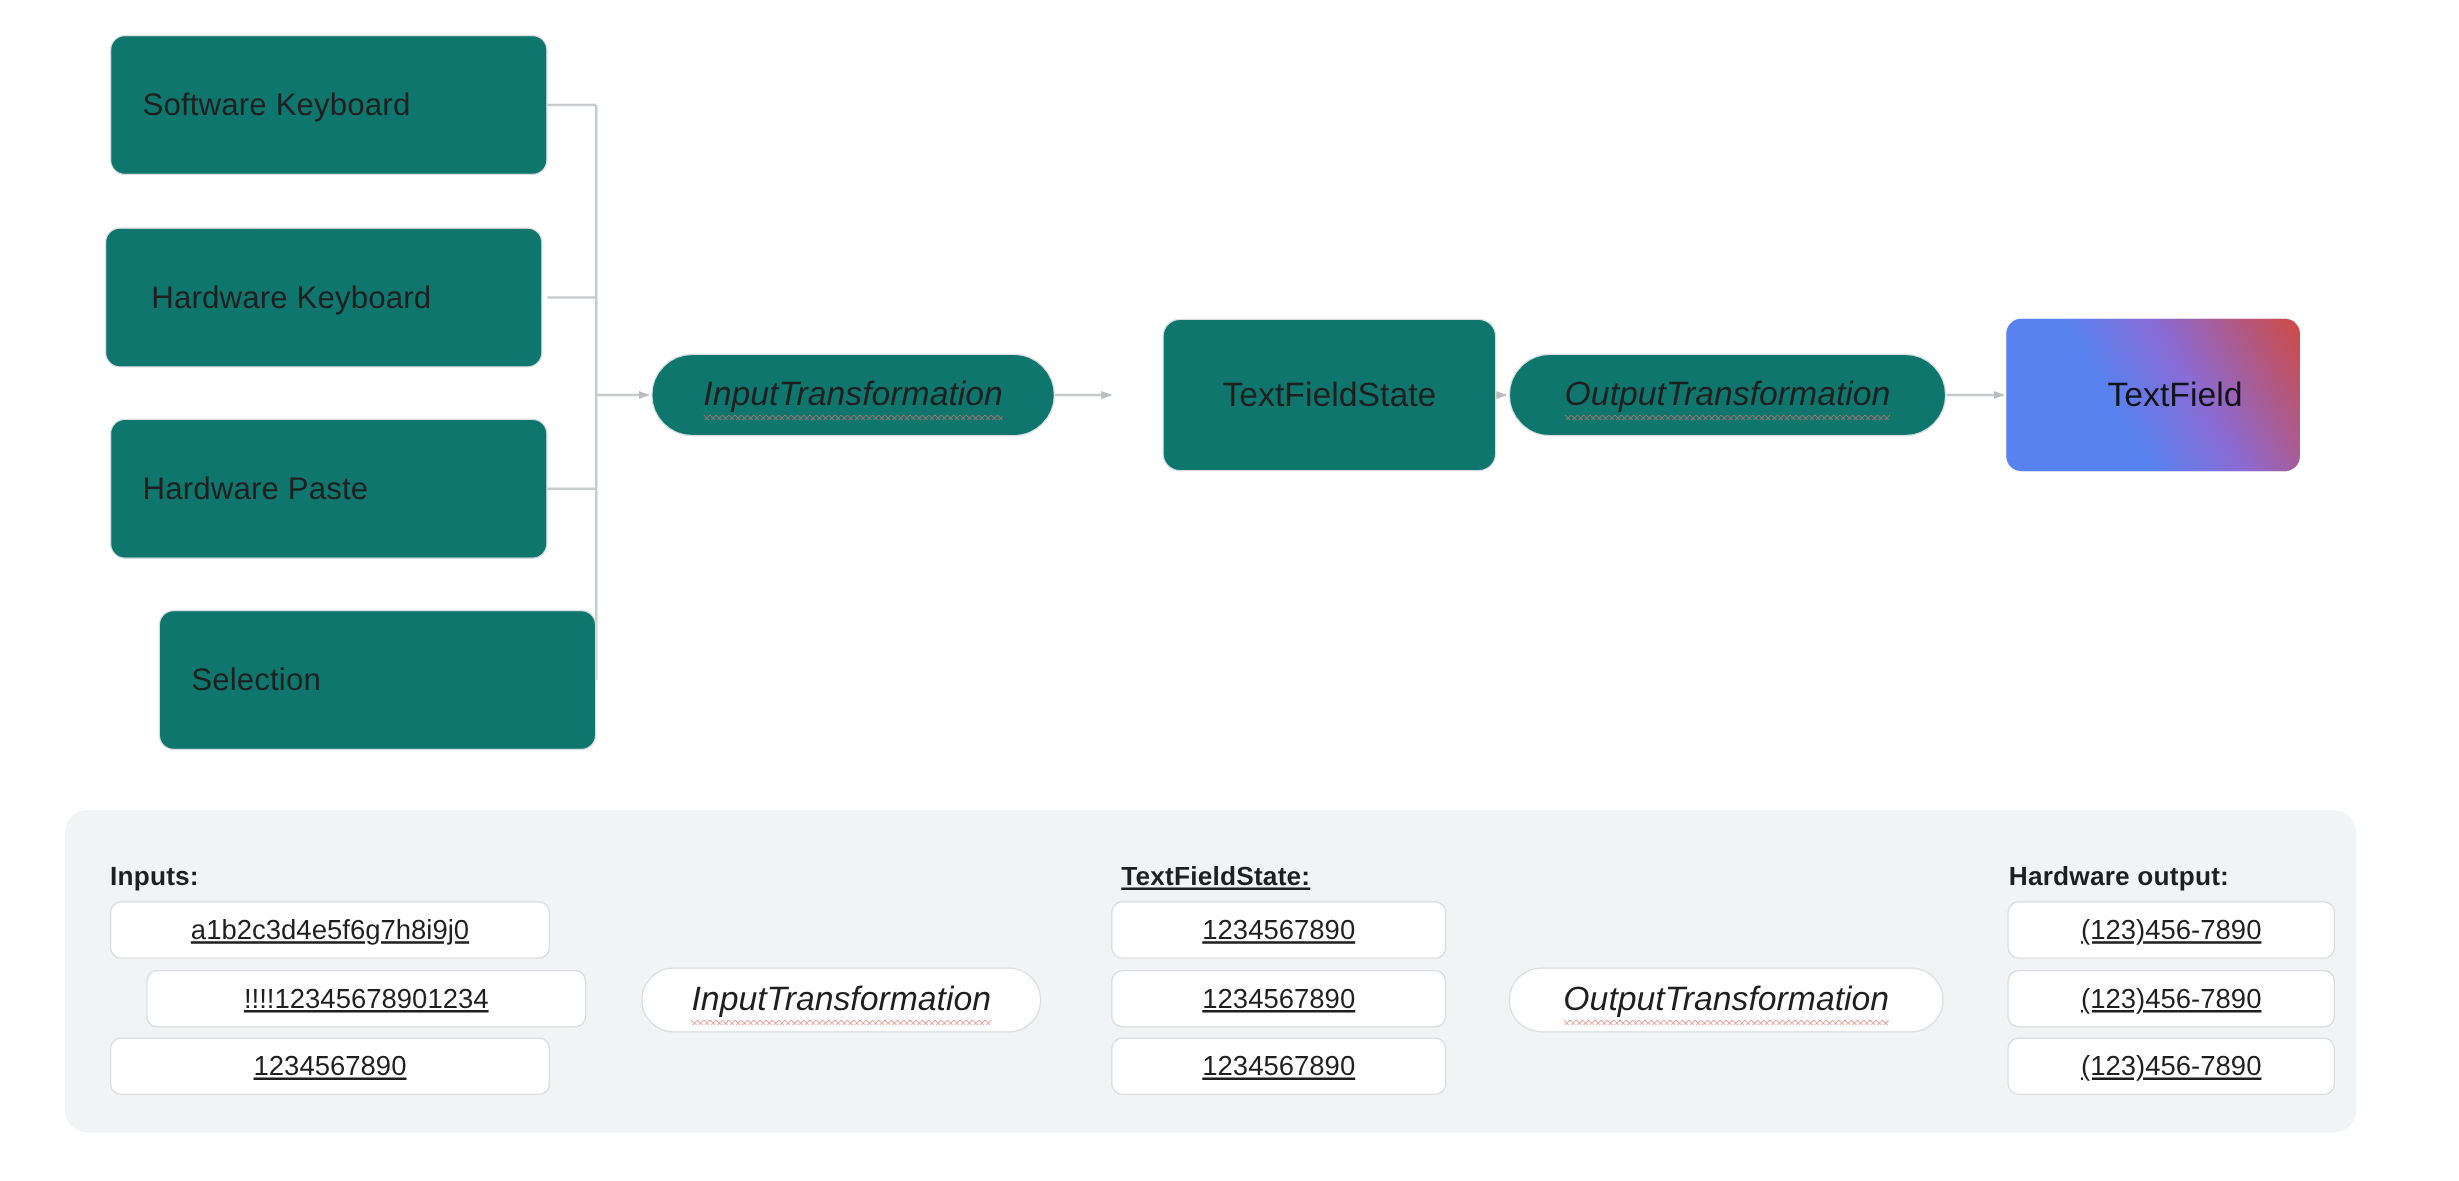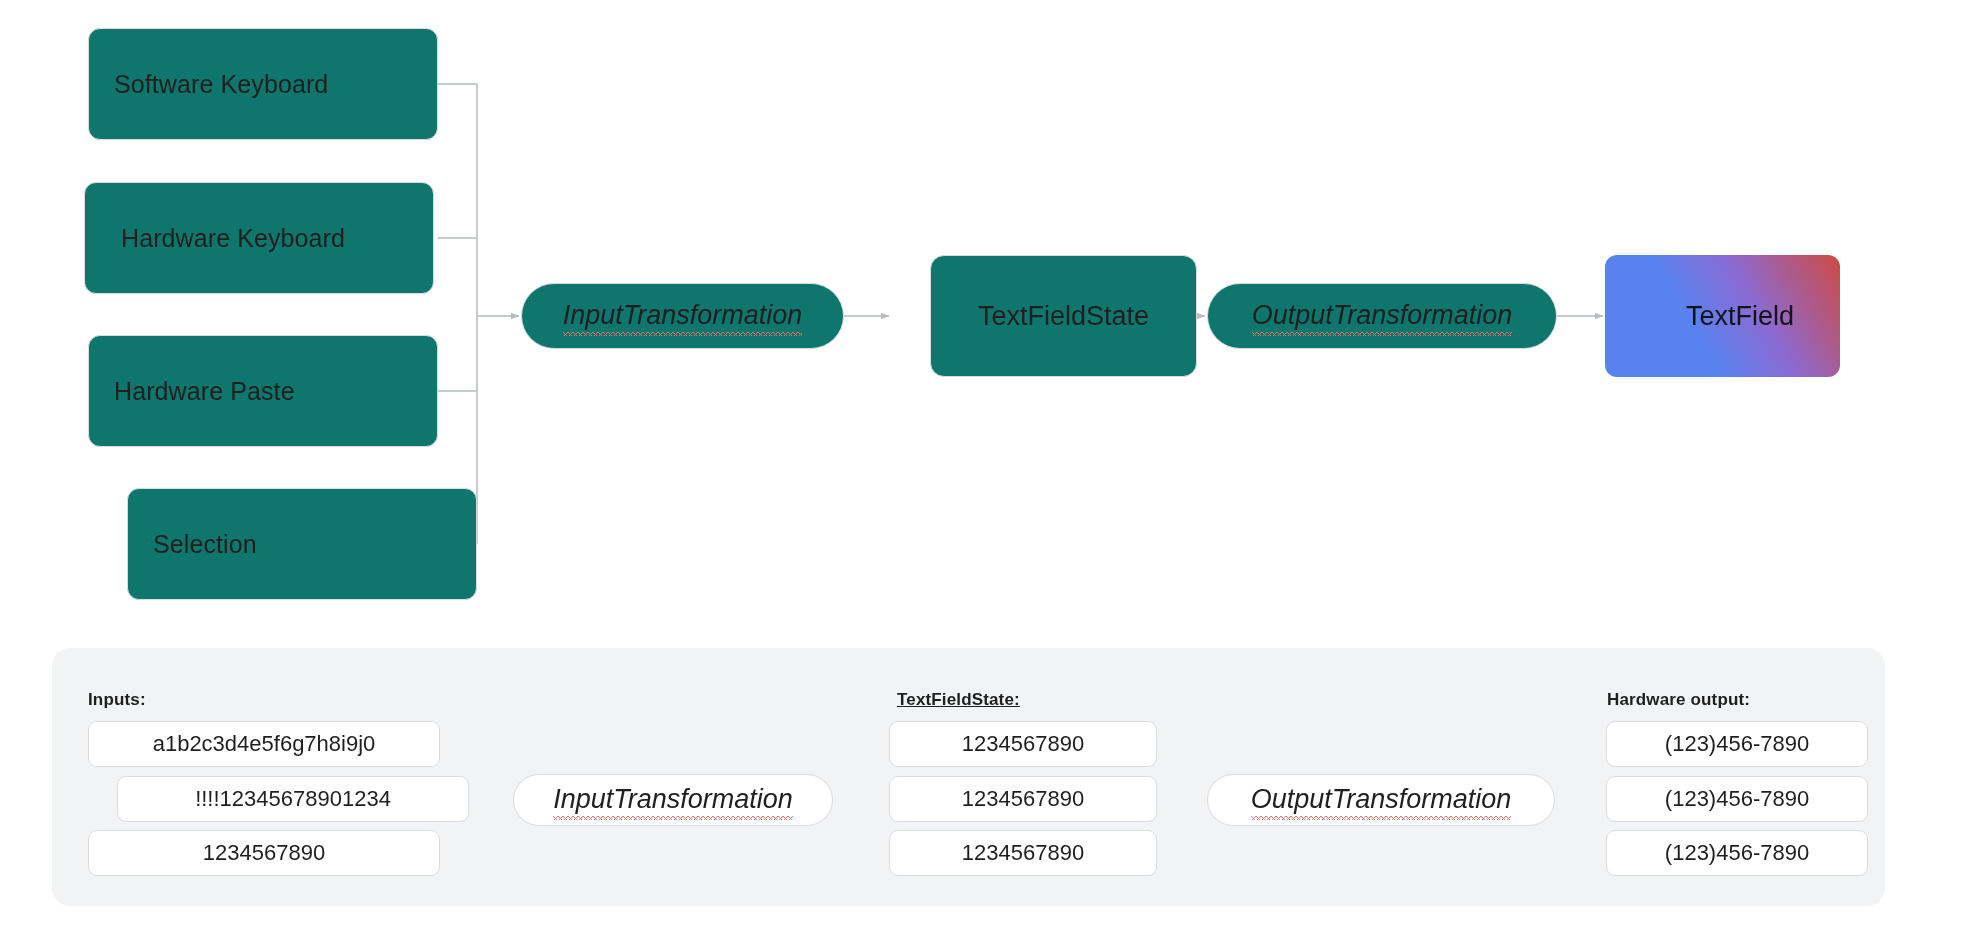--- a/index.html
+++ b/index.html
@@ -112,40 +112,41 @@
     left: 52px;
     top: 648px;
     width: 1833px;
     height: 258px;
     background: #f1f3f4;
     border-radius: 18px;
   }
 
   .col-title {
     position: absolute;
-    font-size: 17px;
+    font-size: 21px;
     font-weight: bold;
     color: #1f1f1f;
     letter-spacing: 0.15px;
     white-space: nowrap;
   }
 
   .chip {
     position: absolute;
     box-sizing: border-box;
     background: #ffffff;
     border: 1.6px solid #dadce0;
     border-radius: 9px;
     height: 46px;
     display: flex;
     align-items: center;
     justify-content: center;
     font-size: 22px;
     color: #1f1f1f;
     white-space: nowrap;
+    text-decoration: underline;
   }
 
   .panel-pill {
     position: absolute;
     box-sizing: border-box;
     background: #ffffff;
     border: 1.6px solid #dadce0;
     border-radius: 999px;
     display: flex;
     align-items: center;

